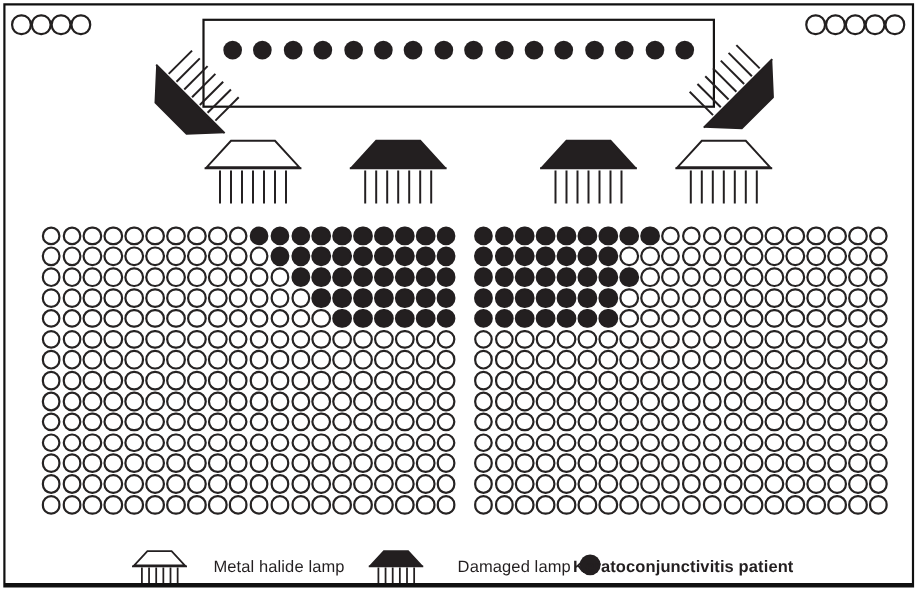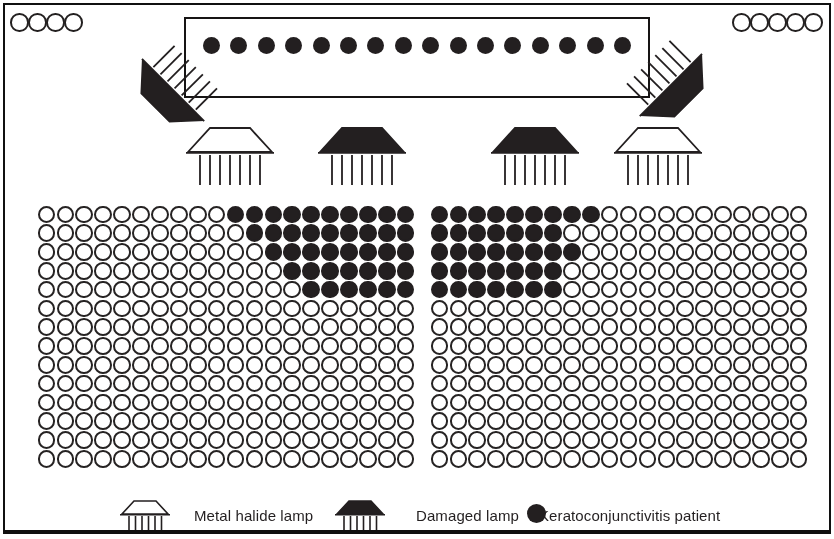--- a/index.html
+++ b/index.html
@@ -54,21 +54,21 @@
   #legend-icon-0{left:120px;}
   #legend-icon-1{left:335px;}
   #legend-icon-2{left:527px;top:504px;width:19px;height:19px;}
   .legend-dot{width:19px;height:19px;border-radius:50%;background:#231f20;}
   .legend-label{
     position:absolute;top:507px;font-size:15px;color:#231f20;
     letter-spacing:0.1px;white-space:nowrap;
   }
   #legend-label-0{left:194px;}
   #legend-label-1{left:416px;}
-  #legend-label-2{left:539px;}
+  #legend-label-2{left:521px;font-weight:bold;}
 </style>
 </head>
 <body>
 
 <div id="figure">
   <div class="outer-border"></div>
 
   <div id="top-left-circles" class="corner-row">
       <div class="corner-circle"></div>
       <div class="corner-circle"></div>

